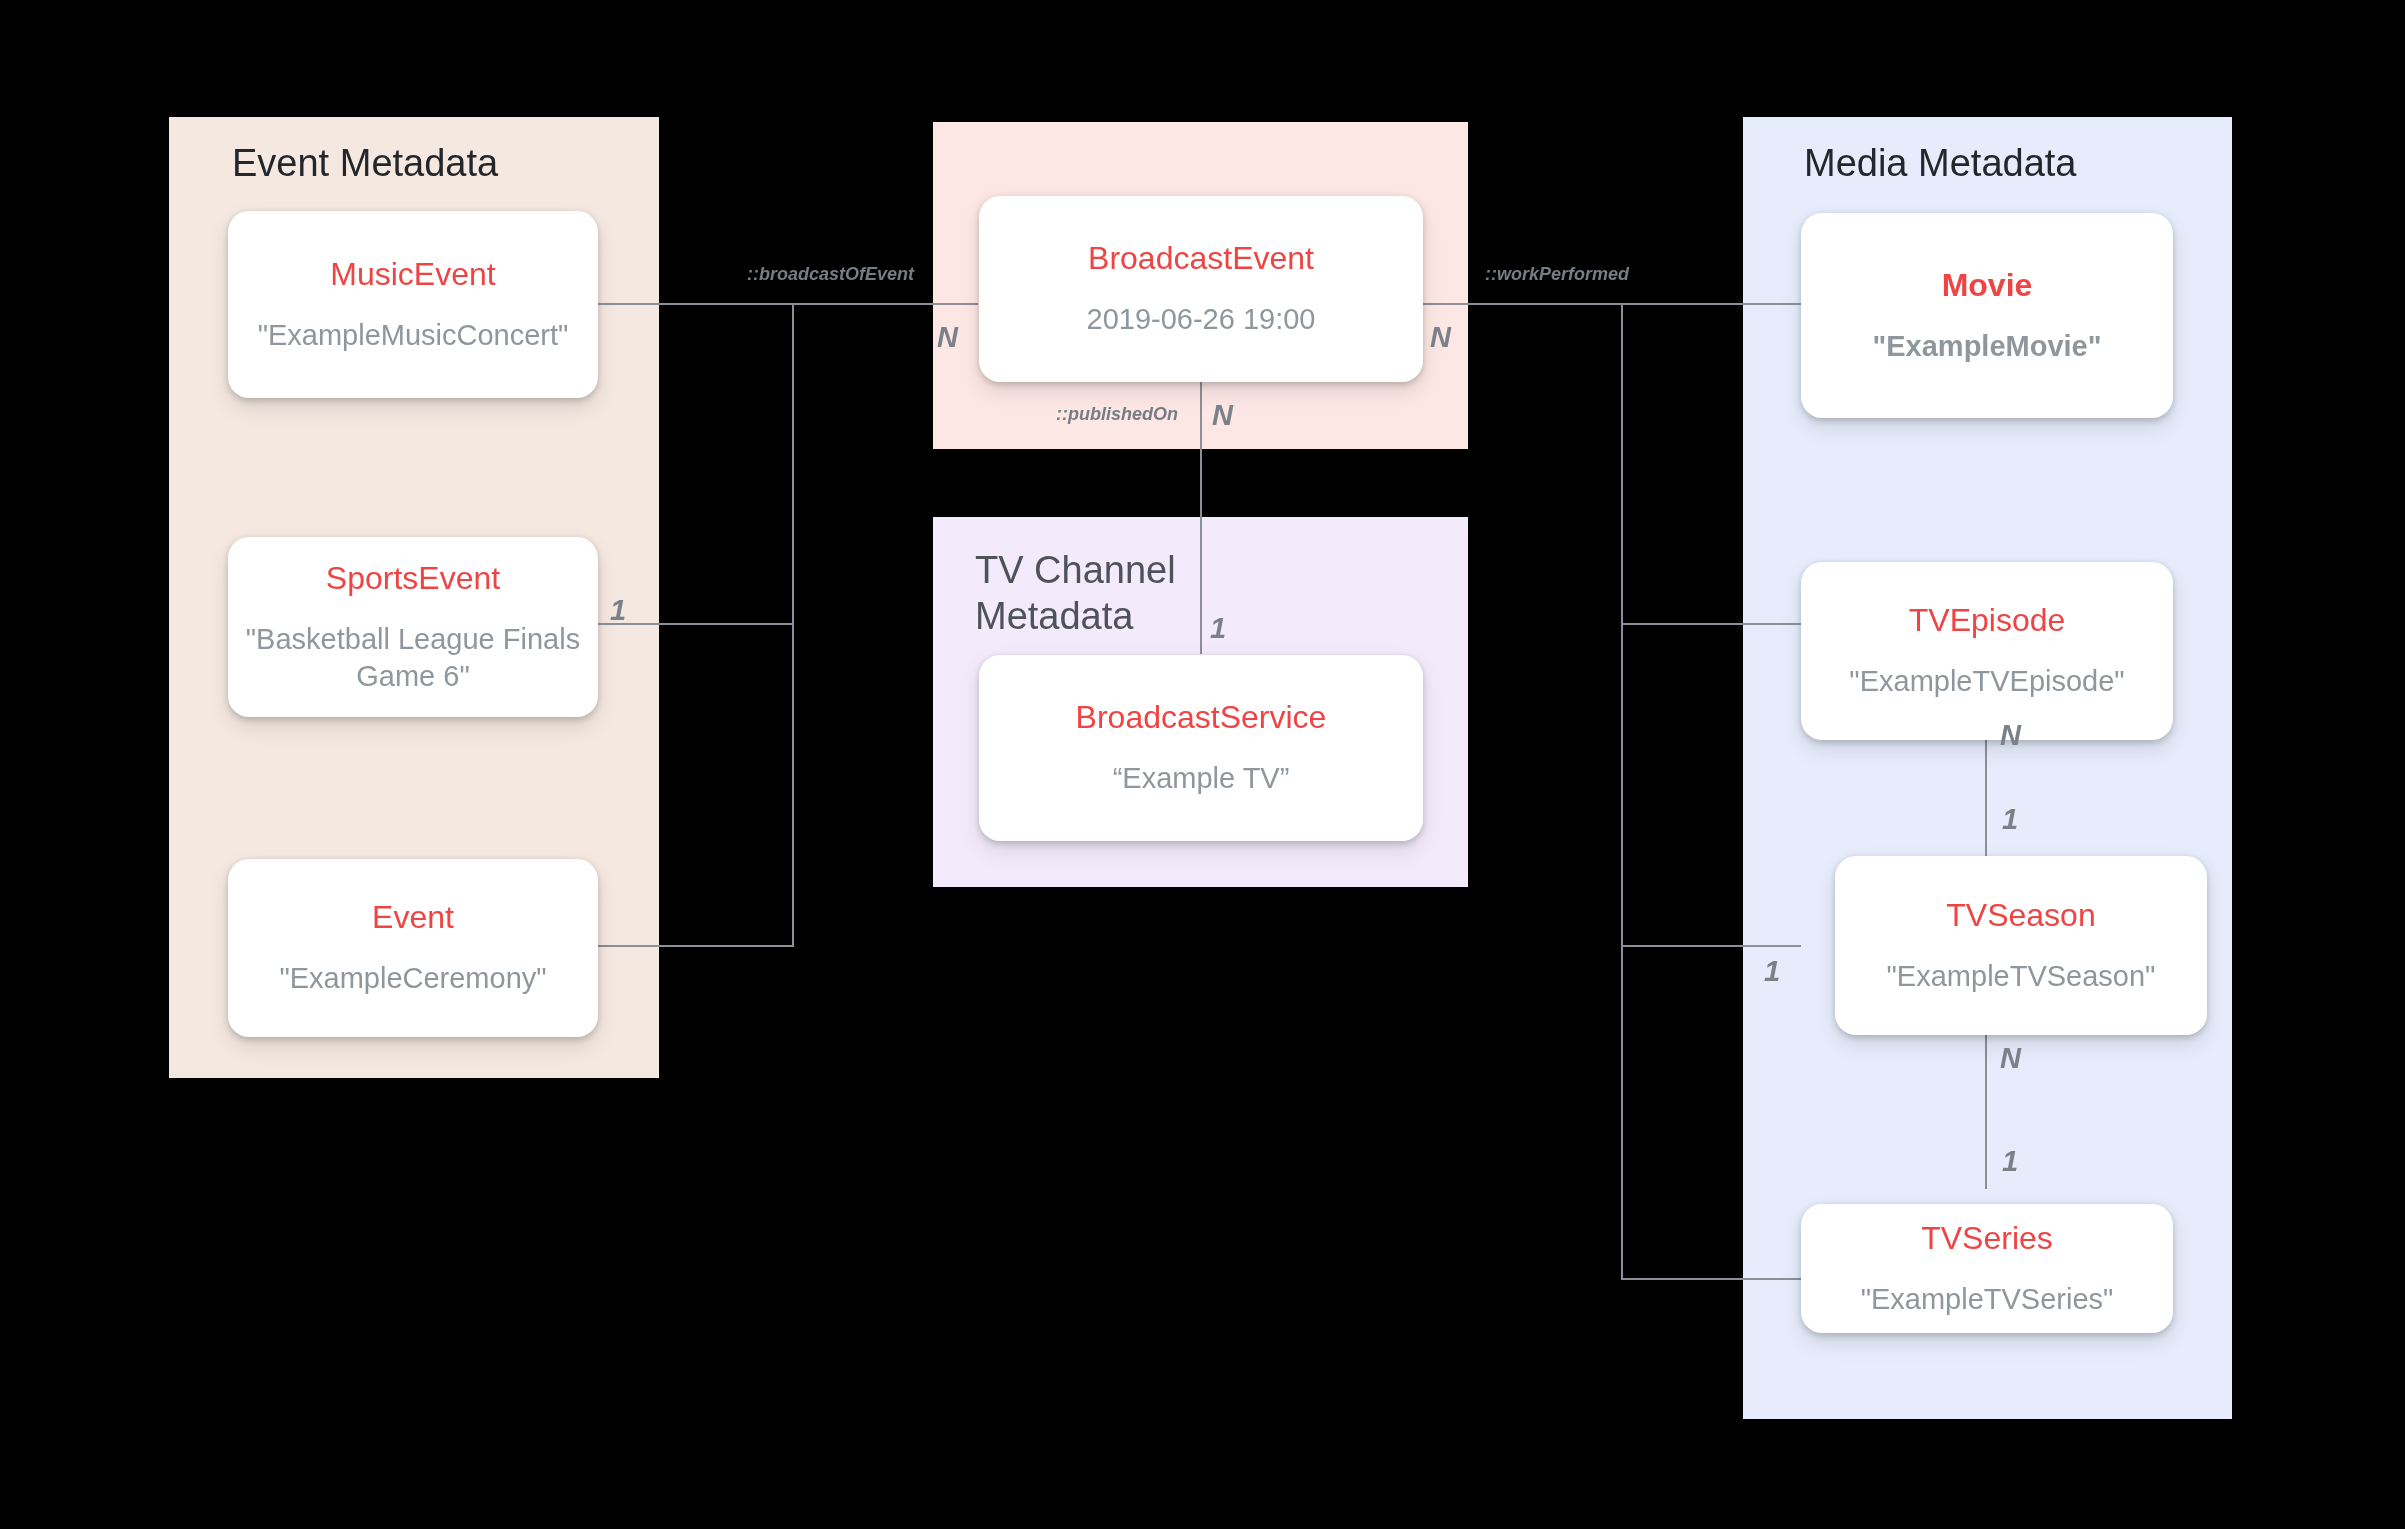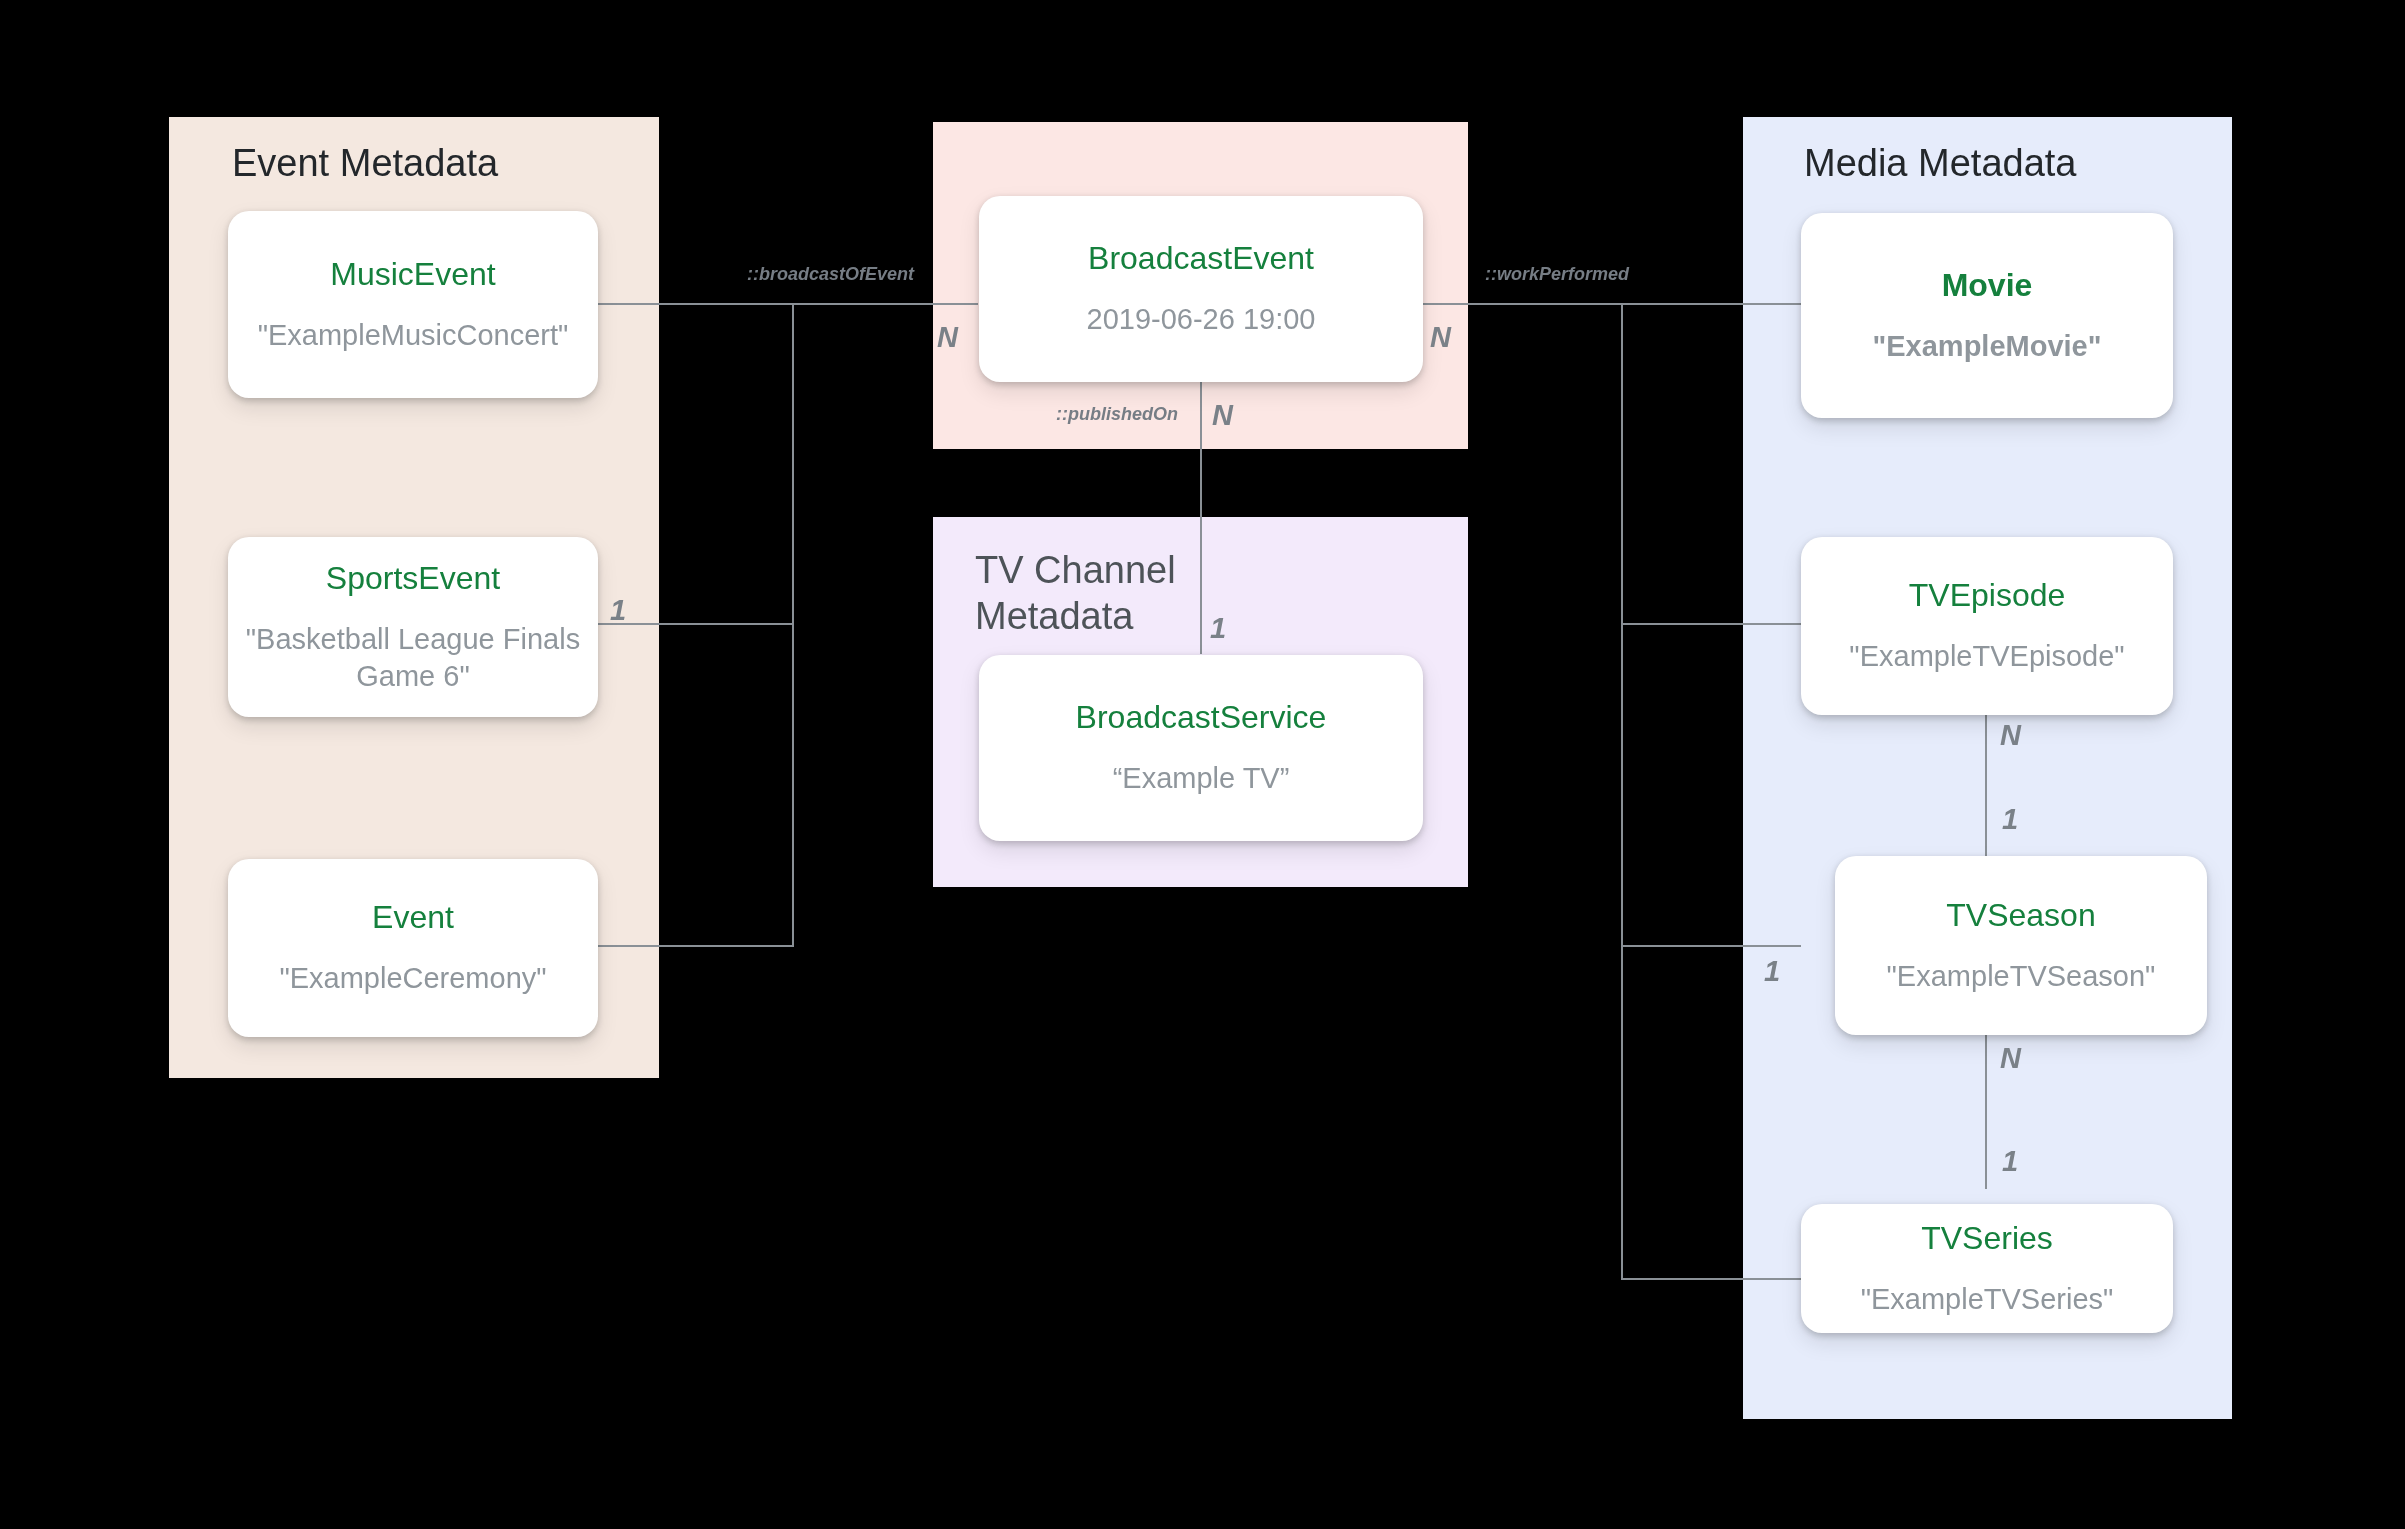--- a/index.html
+++ b/index.html
@@ -34,29 +34,29 @@
   .l-series{left:1623px;top:1278px;width:178px;height:1.9px;}
   .l-episode-season{left:1985px;top:715px;width:1.9px;height:141px;}
   .l-season-series{left:1985px;top:1035px;width:1.9px;height:154px;}
   
   .card{
     position:absolute;z-index:3;background:#fff;border-radius:21px;
     box-shadow:0 2.9px 6.7px rgba(0,0,0,.18), 0 9.6px 21px rgba(0,0,0,.10);
     display:flex;flex-direction:column;align-items:center;justify-content:center;
     gap:25px;text-align:center;padding:0 9.6px;box-sizing:border-box;
   }
-  .card-title{font-size:32px;line-height:36px;color:#15803d;}
+  .card-title{font-size:32px;line-height:36px;color:#ef4444;}
   .card-sub{font-size:29px;line-height:37px;color:#8F969C;white-space:pre-line;}
   .c-music{left:228px;top:211px;width:370px;height:187px;}
   .c-sports{left:228px;top:537px;width:370px;height:180px;}
   .c-ev{left:228px;top:859px;width:370px;height:178px;}
   .c-bevent{left:979px;top:196px;width:444px;height:186px;}
   .c-bservice{left:979px;top:655px;width:444px;height:186px;}
   .c-movie{left:1801px;top:213px;width:372px;height:205px;font-weight:bold;}
-  .c-episode{left:1801px;top:537px;width:372px;height:178px;}
+  .c-episode{left:1801px;top:562px;width:372px;height:178px;}
   .c-season{left:1801px;top:856px;width:372px;height:179px;margin-left:34px;}
   .c-series{left:1801px;top:1189px;width:372px;height:129px;margin-top:15px;}
   
   .edge-label{
     position:absolute;z-index:4;font-size:18px;line-height:31px;
     font-style:italic;font-weight:600;color:#767D85;white-space:nowrap;
   }
   .e-broadcastofevent{left:688px;top:259px;width:226px;text-align:right;}
   .e-workperformed{left:1485px;top:259px;}
   .e-publishedon{left:956px;top:399px;width:222px;text-align:right;}

